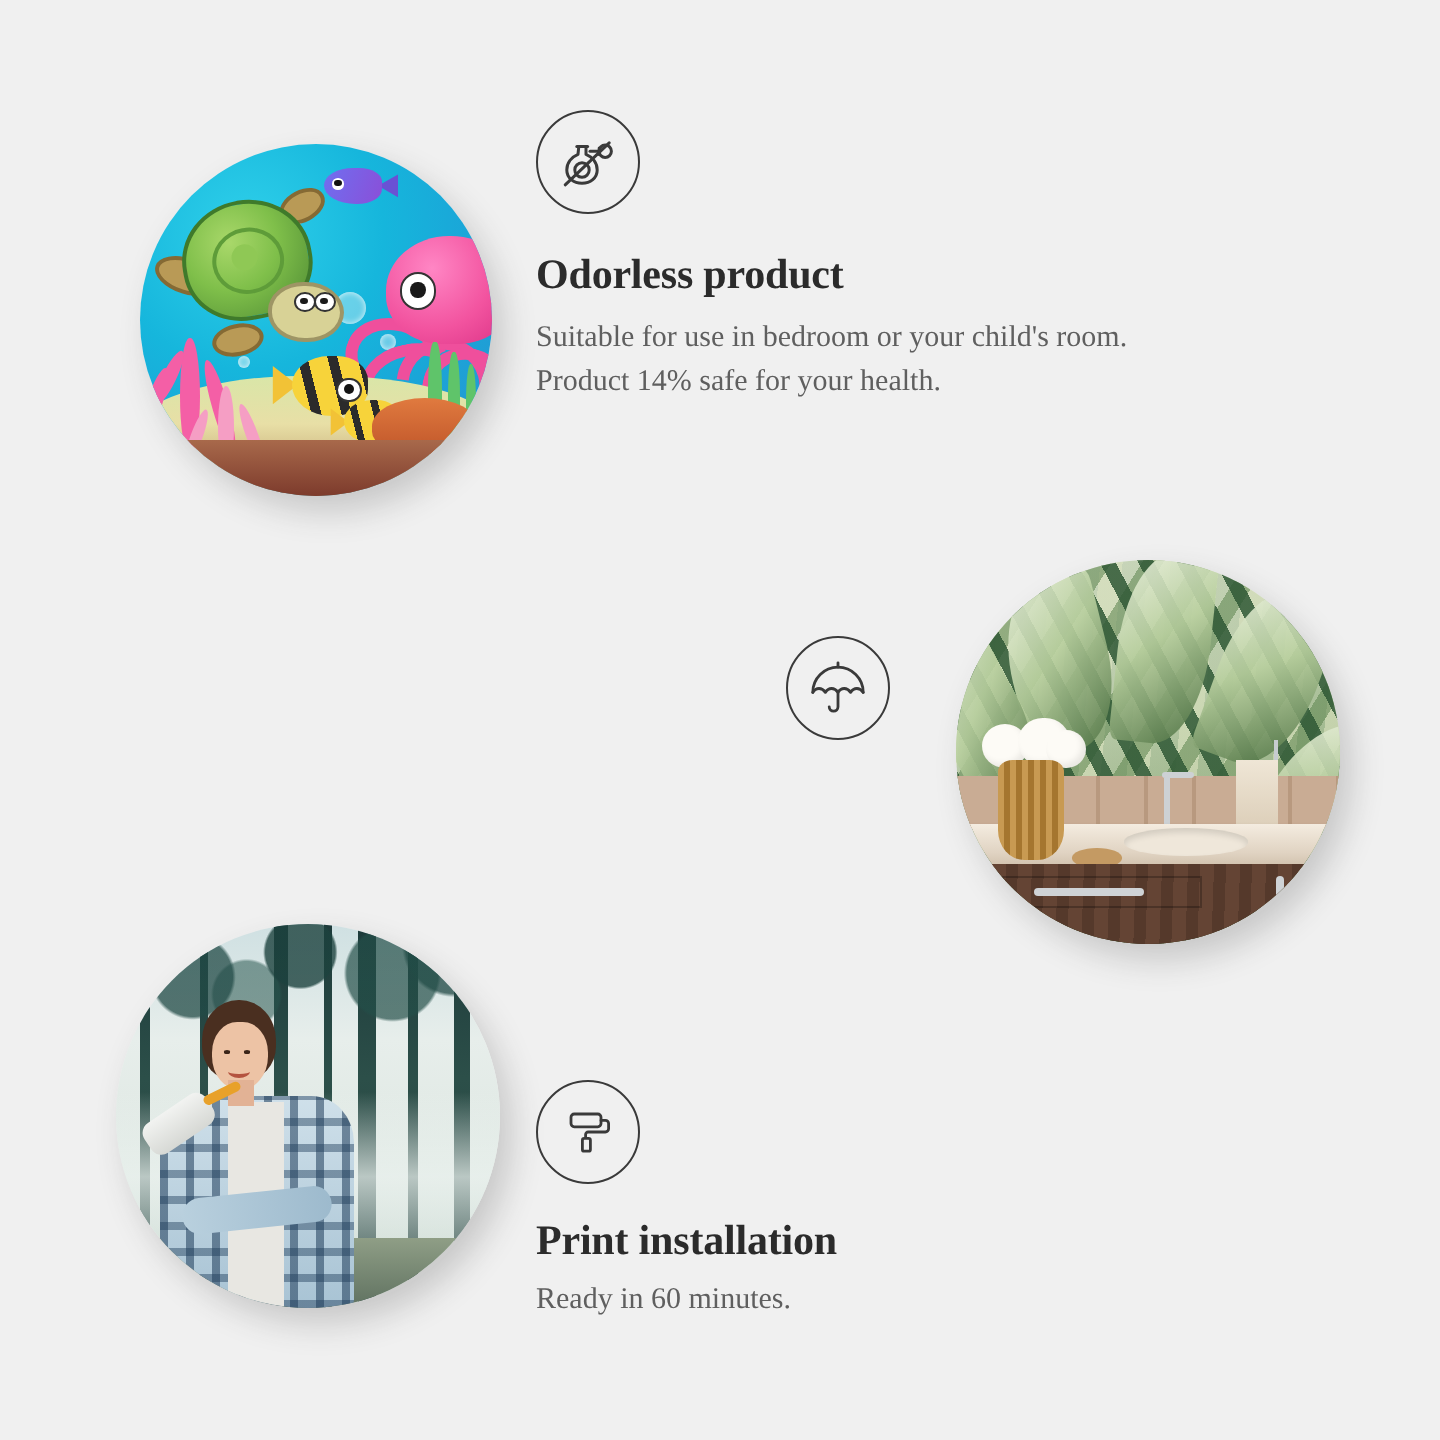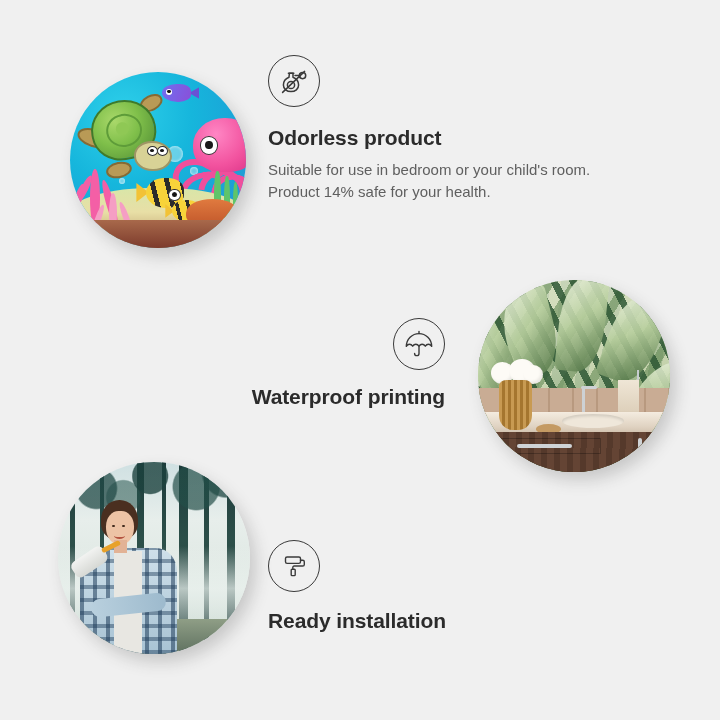--- a/index.html
+++ b/index.html
@@ -174,21 +174,21 @@
     border-radius:22% 22% 4% 4%;}
   .woman .tee{position:absolute;left:38%;top:33%;width:26%;bottom:0;background:#e8e7e2;}
   .woman .arm{position:absolute;left:16%;top:62%;width:70%;height:12%;
     background:linear-gradient(90deg,#b9d0de,#9dbacd);border-radius:10px;transform:rotate(-6deg);}
   .roller-prop{position:absolute;left:-2%;top:34%;width:34%;height:12%;
     background:linear-gradient(#f2f3f1,#d6d8d4);border-radius:6px;transform:rotate(-34deg);}
   .roller-prop:after{content:"";position:absolute;right:-52%;top:34%;width:56%;height:26%;
     background:#e8a12a;border-radius:3px;transform:rotate(8deg);}
 
   
-  .feature{position:absolute;}
+  .feature{position:absolute;font-family:Liberation Serif, serif;}
   .icon-circle{
     width:52px;height:52px;border-radius:50%;
     border:1.6px solid #3a3a3a;
     display:flex;align-items:center;justify-content:center;
     box-sizing:border-box;
   }
   .icon-circle svg{display:block;}
   .feat-title{
     font-size:21px;font-weight:700;color:#2b2b2b;
     letter-spacing:-.1px;margin:0;line-height:1.2;
@@ -319,21 +319,20 @@
     <div class="icon-wrap">
       <div class="icon-circle">
         <svg width="32" height="32" viewBox="0 0 32 32" fill="none" stroke="#3a3a3a" stroke-width="1.4" stroke-linecap="round" stroke-linejoin="round">
           <path d="M3.4 18.2 C3.4 11.2 9.1 5.6 16 5.6 s12.6 5.6 12.6 12.6"></path>
           <path d="M3.4 18.2 c1.6-2.6 4.6-2.6 6.3 0 1.6-2.6 4.6-2.6 6.3 0 1.6-2.6 4.6-2.6 6.3 0 1.6-2.6 4.6-2.6 6.3 0"></path>
           <path d="M16 5.6 V3.4"></path>
           <path d="M16 18.2 v7.2 a2.2 2.2 0 0 1-4.4 0"></path>
         </svg>
       </div>
     </div>
-    <h3 class="feat-title">Waterproof printing</h3>
   </div>
 
   <div class="photo" id="photo-bathroom">
     <div class="inner">
       <div class="bath-wall"></div>
       <div class="bath-leaf" style="left:14%;top:4%;width:26%;height:46%;transform:rotate(-14deg);"></div>
       <div class="bath-leaf" style="left:42%;top:-2%;width:24%;height:50%;transform:rotate(6deg);"></div>
       <div class="bath-leaf" style="left:68%;top:6%;width:26%;height:48%;transform:rotate(20deg);"></div>
       <div class="bath-leaf" style="left:-4%;top:22%;width:22%;height:40%;transform:rotate(-28deg);"></div>
       <div class="bath-leaf" style="right:-8%;top:40%;width:26%;height:46%;transform:rotate(32deg);"></div>
@@ -393,16 +392,17 @@
 
   <div class="feature" id="feature-installation">
     <div class="icon-circle">
       <svg width="32" height="32" viewBox="0 0 32 32" fill="none" stroke="#3a3a3a" stroke-width="1.4" stroke-linecap="round" stroke-linejoin="round">
         <rect x="7.5" y="7" width="15" height="6.4" rx="1.6"></rect>
         <path d="M22.5 10.2 h2.2 a1.6 1.6 0 0 1 1.6 1.6 v2.6 a1.6 1.6 0 0 1-1.6 1.6 h-8.6
                  a1.3 1.3 0 0 0-1.3 1.3 v1.5"></path>
         <rect x="13.2" y="19.2" width="4" height="6.4" rx="0.9"></rect>
       </svg>
     </div>
-    <h3 class="feat-title">Ready installation</h3>
+    <h3 class="feat-title">Print installation</h3>
+    <p class="feat-desc">Ready in 60 minutes.</p>
   </div>
 
 </div>
 
 </body></html>

